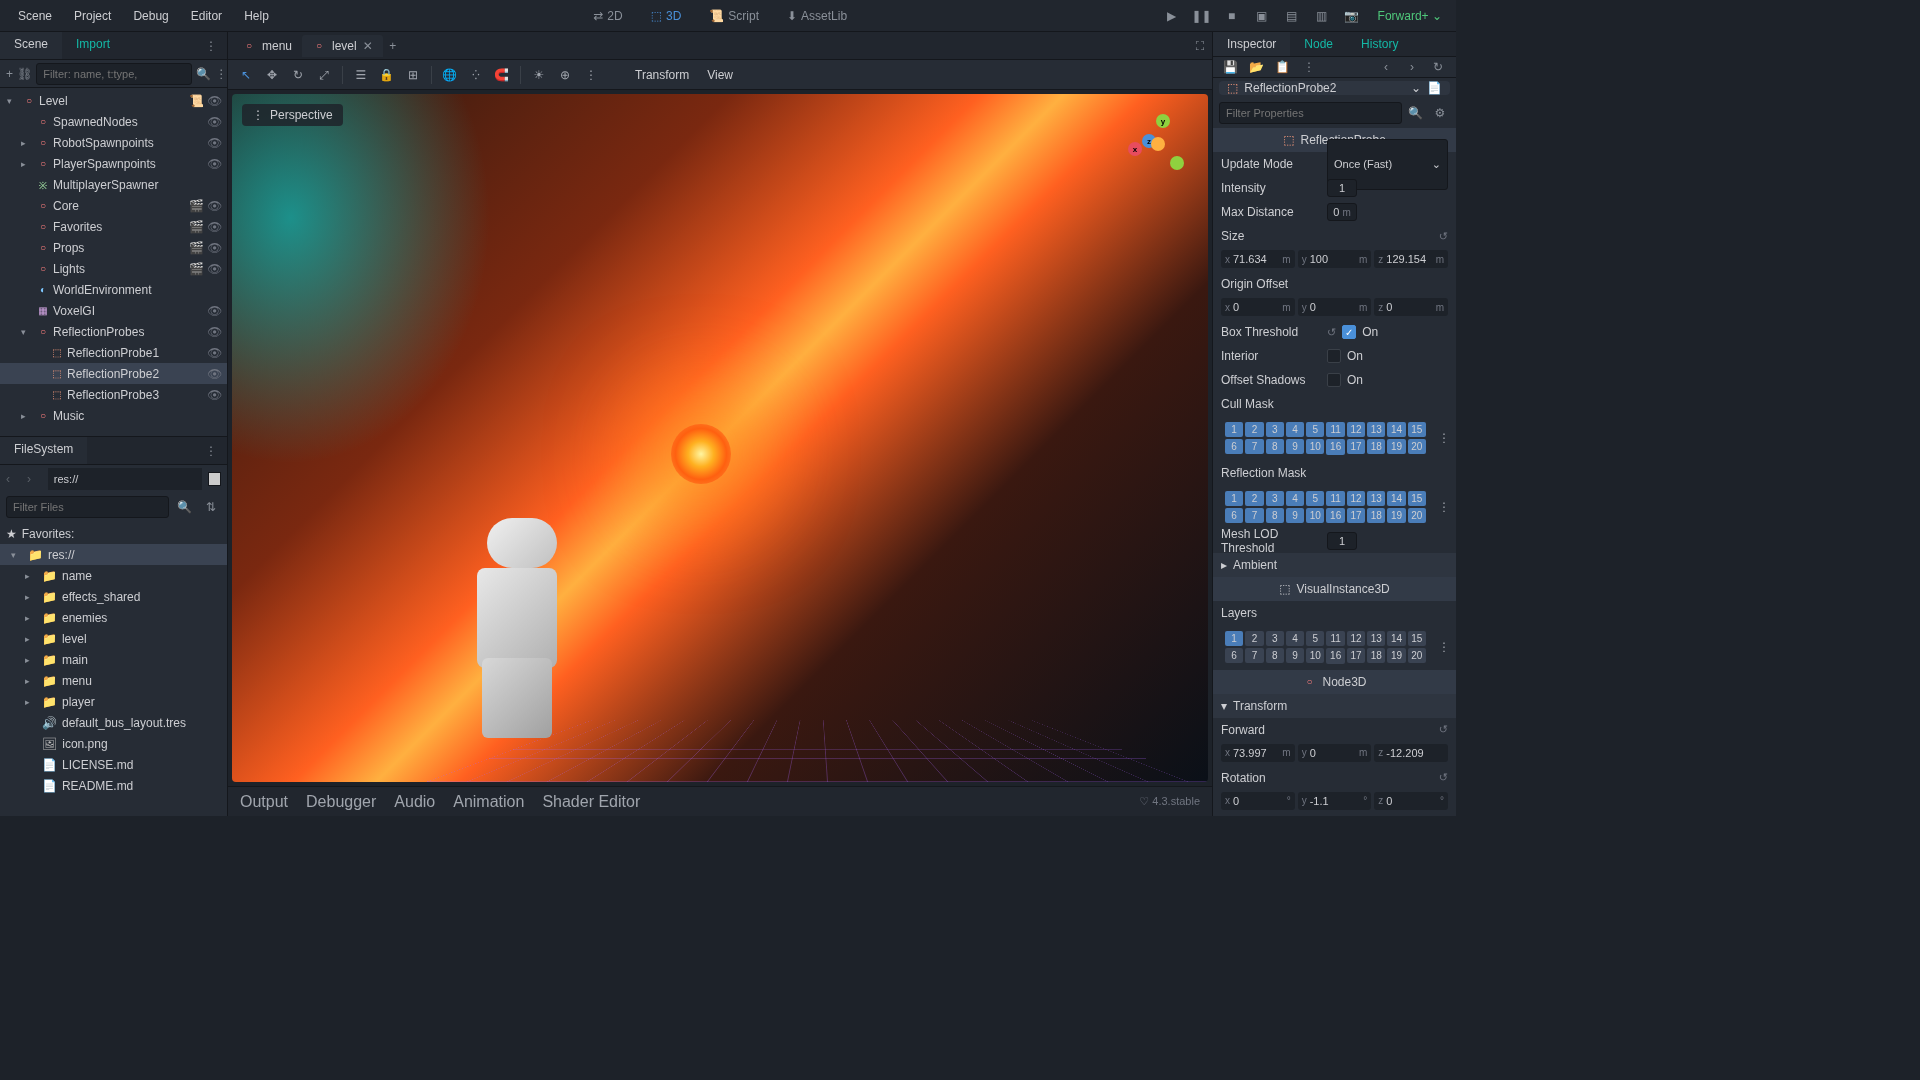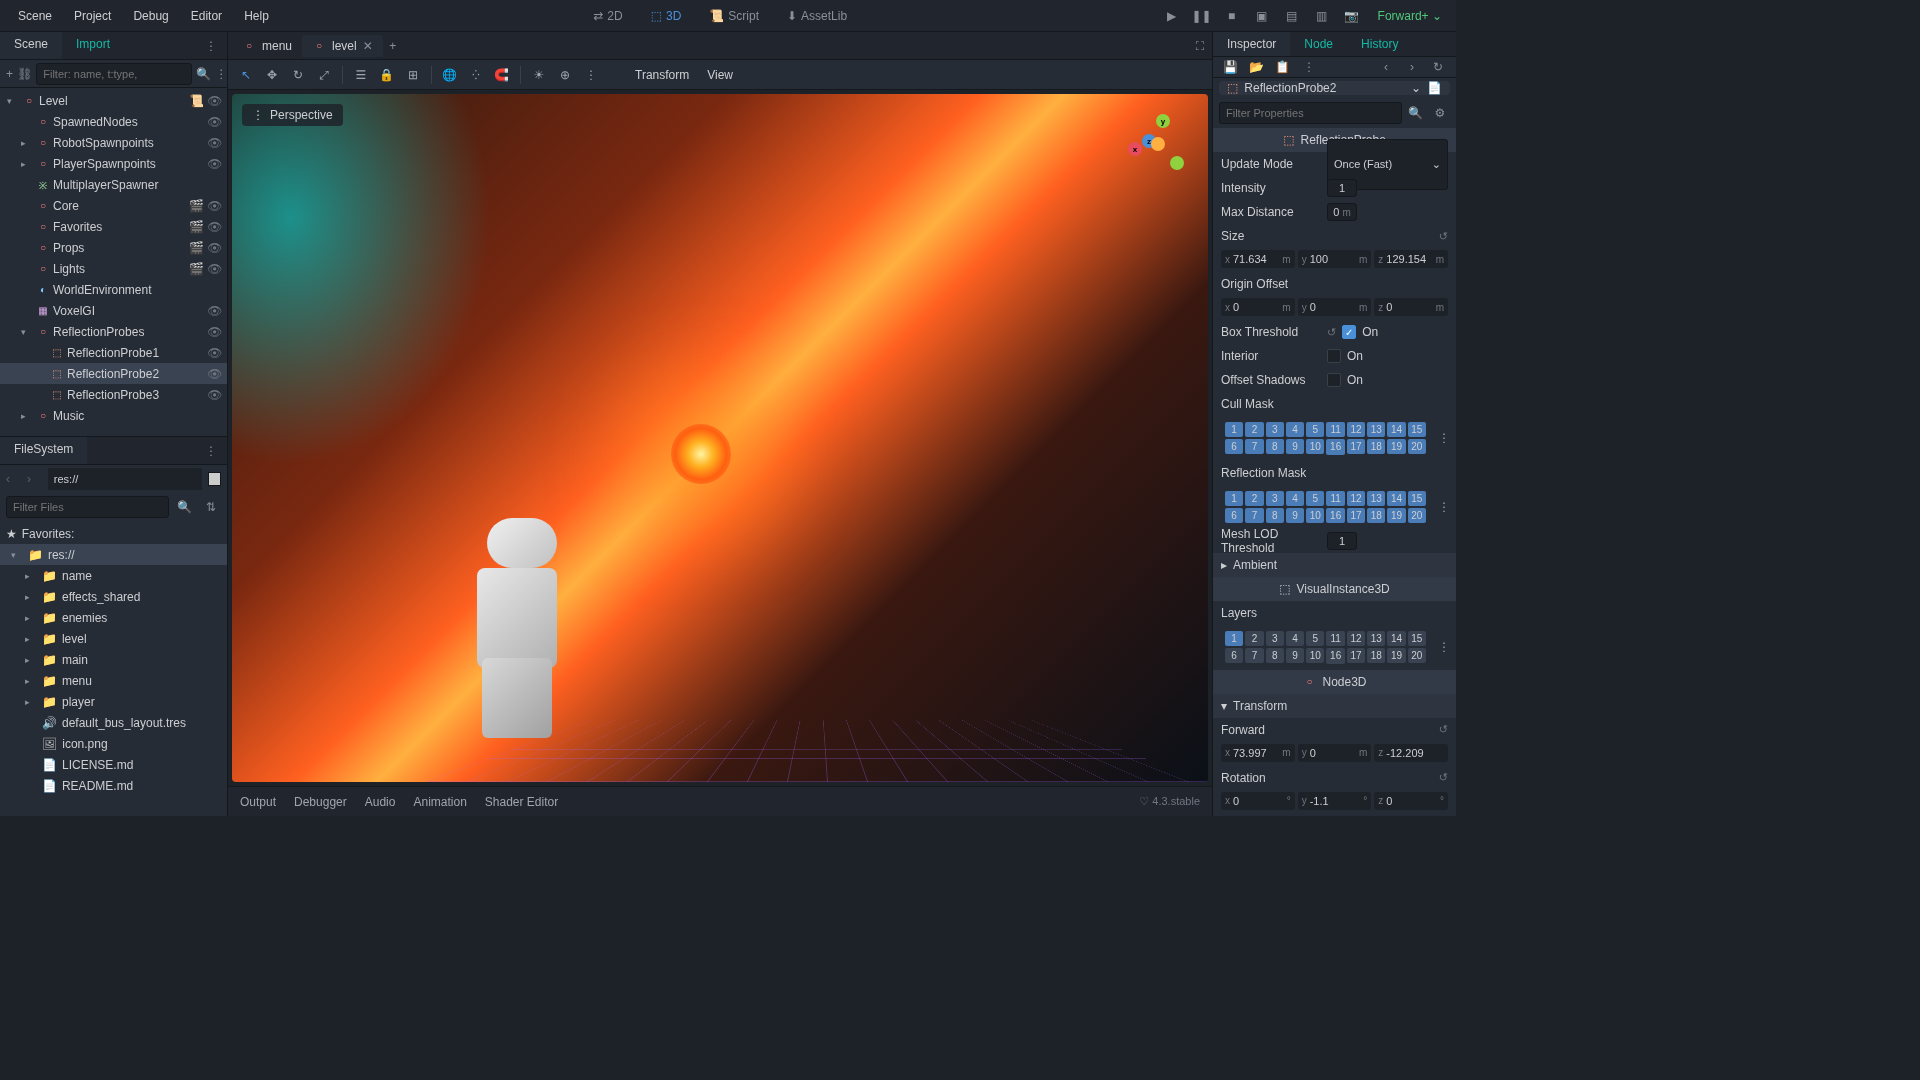--- a/index.html
+++ b/index.html
@@ -67,21 +67,21 @@
 .gizmo-y{background:#8fd13f;left:28px;top:0}
 .gizmo-z{background:#4a90d9;left:14px;top:20px}
 .gizmo-center{background:#ffb040;left:23px;top:23px}
 .gizmo-extra{background:#8fd13f;left:42px;top:42px}
 .grid-overlay{position:absolute;left:20%;bottom:0;width:80%;height:45%;background-image:repeating-linear-gradient(90deg,rgba(170,100,255,0.3) 0,rgba(170,100,255,0.3) 1px,transparent 1px,transparent 40px),repeating-linear-gradient(0deg,rgba(170,100,255,0.3) 0,rgba(170,100,255,0.3) 1px,transparent 1px,transparent 40px);transform:perspective(400px) rotateX(70deg);transform-origin:bottom}
 .robot{position:absolute;left:22%;bottom:5%;width:140px;height:260px;z-index:5}
 .robot-body{position:absolute;left:30px;top:80px;width:80px;height:100px;background:linear-gradient(135deg,#e8e8e8,#b0b0b0);border-radius:8px}
 .robot-head{position:absolute;left:40px;top:30px;width:70px;height:50px;background:linear-gradient(135deg,#f0f0f0,#c0c0c0);border-radius:25px}
 .robot-legs{position:absolute;left:35px;top:170px;width:70px;height:80px;background:linear-gradient(135deg,#d8d8d8,#a0a0a0);border-radius:6px}
 .bottom-panel{height:30px;background:#21262e;display:flex;align-items:center;padding:0 12px;gap:18px;border-top:1px solid #14171c}
-.bottom-tab{cursor:pointer;font-size:12px;color:#a0a5ad}
+.bottom-tab{cursor:pointer;font-size:16px;color:#a0a5ad}
 .version-label{margin-left:auto;color:#707580;font-size:11px}
 .right-panel{width:244px;background:#262c35;display:flex;flex-direction:column;border-left:1px solid #14171c}
 .insp-toolbar{height:28px;display:flex;align-items:center;gap:6px;padding:0 8px;border-bottom:1px solid #14171c}
 .node-path{height:26px;display:flex;align-items:center;gap:6px;padding:0 8px;background:#2e3540;border-radius:4px;margin:3px 6px}
 .node-path-icon{color:#ff9e7e}
 .insp-filter{padding:4px 6px}
 .section-header{background:#323a47;padding:5px 8px;display:flex;align-items:center;justify-content:center;gap:6px;font-size:12px;font-weight:500}
 .section-header.left{justify-content:flex-start}
 .prop-row{display:flex;align-items:center;padding:4px 8px;min-height:24px;gap:6px}
 .prop-label{flex:0 0 100px;font-size:12px;color:#cdced2}

